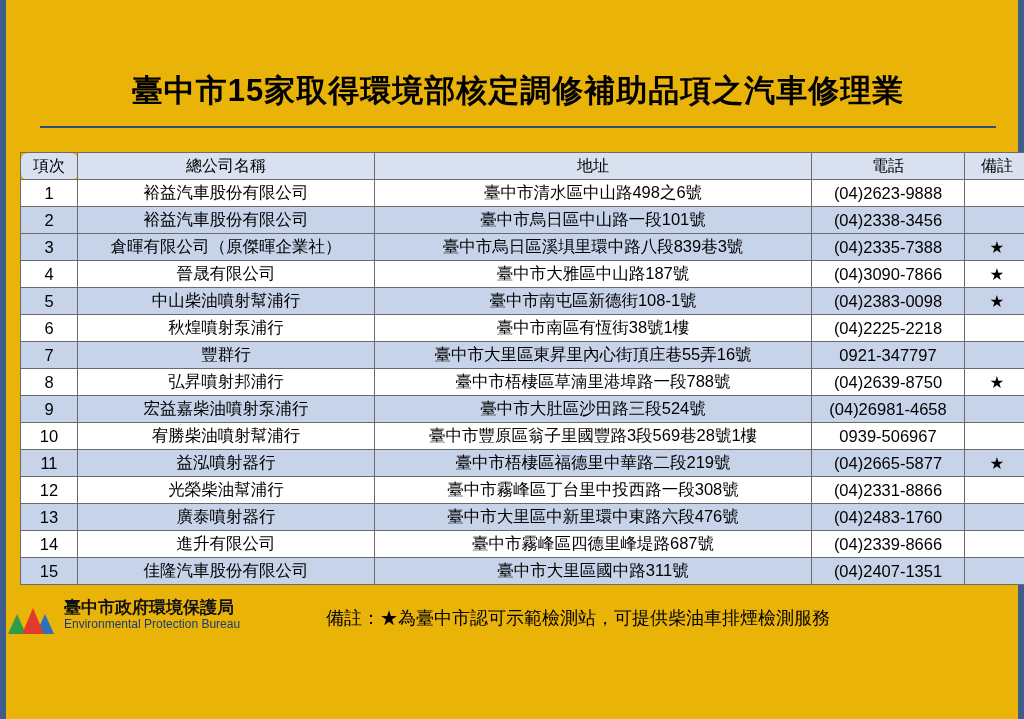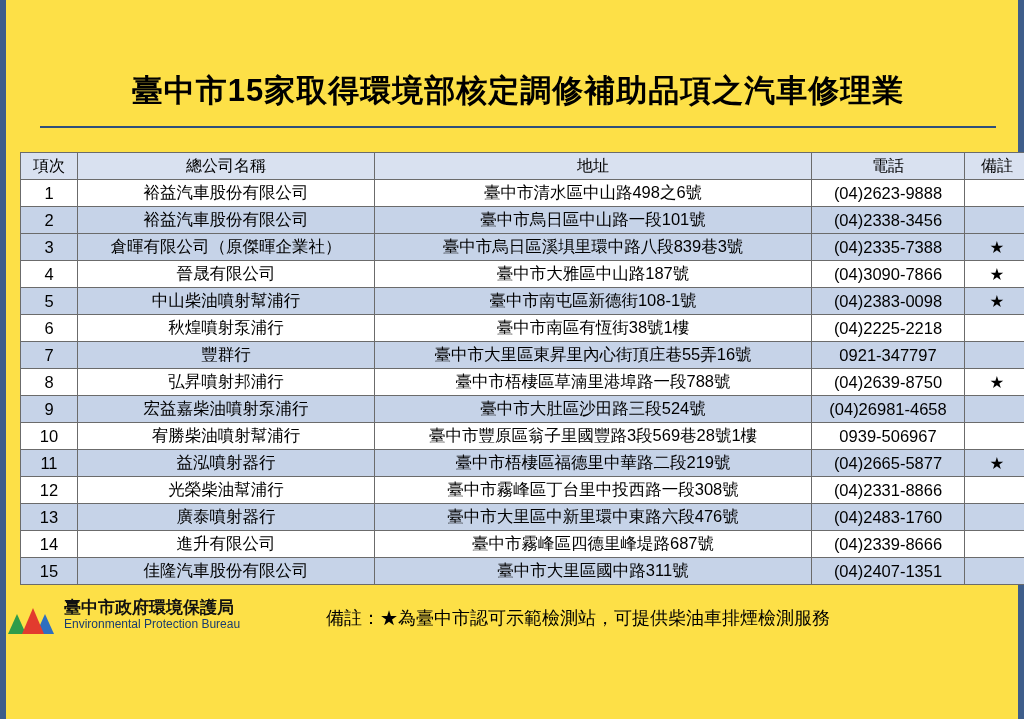--- a/index.html
+++ b/index.html
@@ -11,21 +11,21 @@
     width: 1024px;
     height: 719px;
     font-family: "Liberation Sans", sans-serif;
     color: #000000;
     overflow: hidden;
   }
   .slide {
     position: relative;
     width: 1024px;
     height: 719px;
-    background: #fde047;
+    background: #eab308;
     box-sizing: border-box;
     border-left: 6px solid #3e5d8a;
     border-right: 6px solid #3e5d8a;
   }
   .title-wrap {
     position: absolute;
     left: 0;
     top: 70px;
     width: 1024px;
     text-align: center;
@@ -67,21 +67,21 @@
   table.data th {
     background: #d9e1f0;
     font-size: 16px;
   }
   tr.odd td {
     background: #c6d3e8;
   }
   tr.even td {
     background: #ffffff;
   }
-  .col-no    { width: 52px; }
+  .col-no    { width: 52px; border-radius: 7px; }
   .col-name  { width: 292px; }
   .col-addr  { width: 432px; }
   .col-tel   { width: 148px; }
   .col-note  { width: 60px; }
   .star { font-size: 15px; }
 
   .footer {
     position: absolute;
     left: 0;
     top: 598px;

